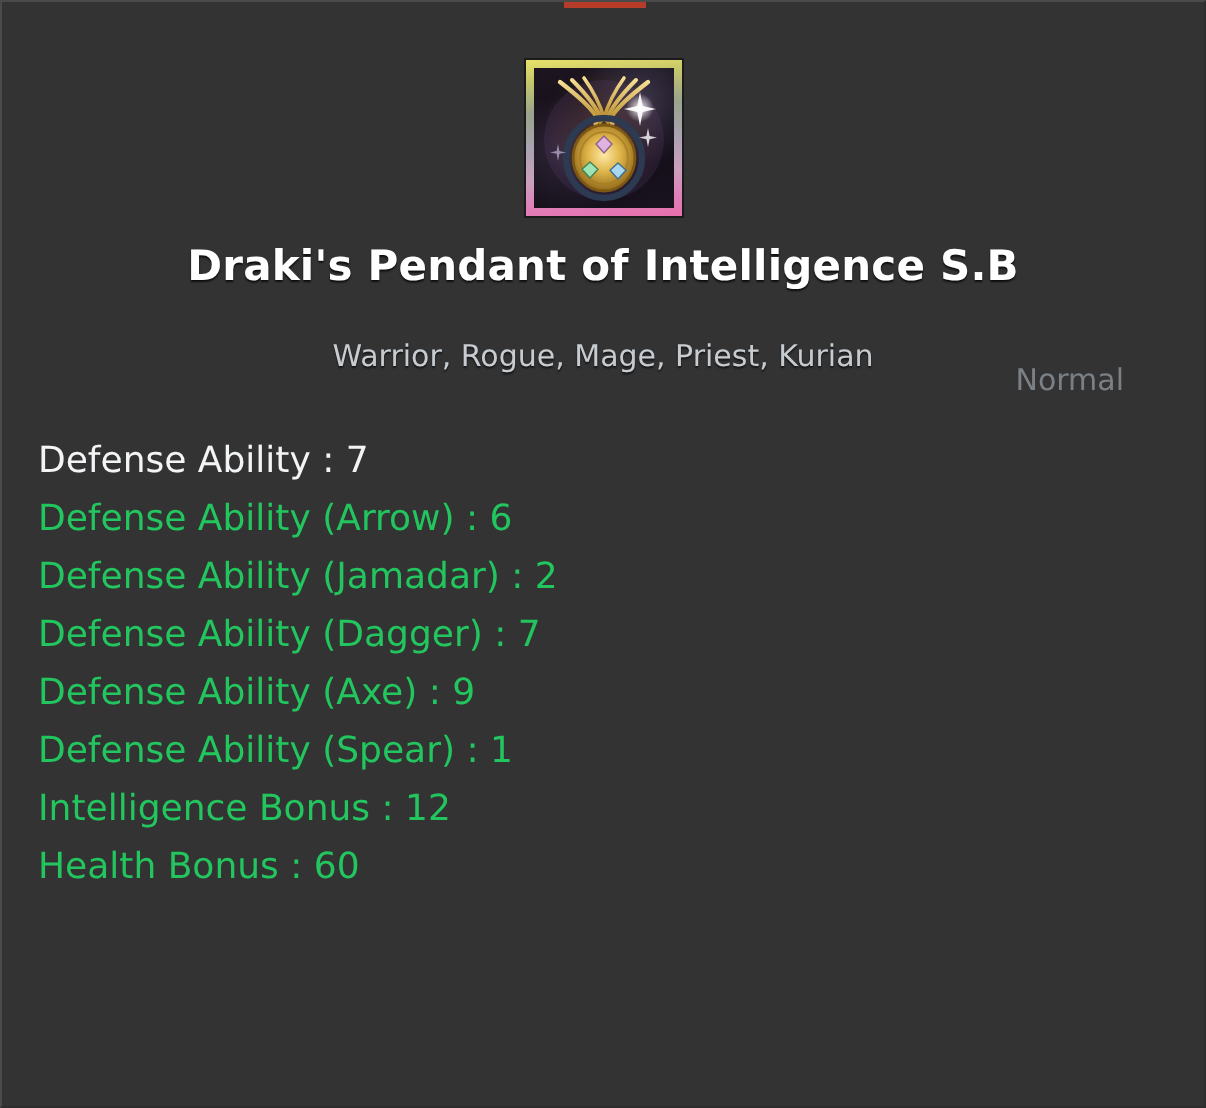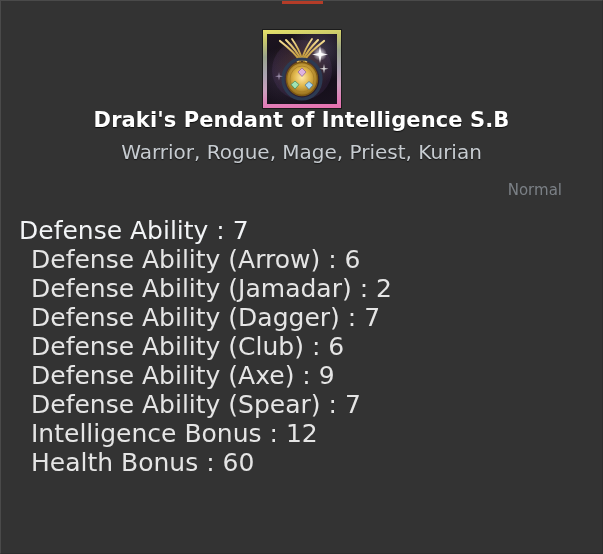--- a/index.html
+++ b/index.html
@@ -64,57 +64,57 @@
       radial-gradient(ellipse at 50% 46%, rgba(90,60,20,0.55) 0%, rgba(20,10,25,0.0) 62%),
       radial-gradient(ellipse at 76% 24%, rgba(200,190,255,0.22) 0%, rgba(0,0,0,0) 42%),
       radial-gradient(ellipse at 22% 62%, rgba(170,140,200,0.18) 0%, rgba(0,0,0,0) 48%),
       linear-gradient(160deg, #1d1520 0%, #120d16 55%, #1a1320 100%);
     position: relative;
     overflow: hidden;
   }
   #item-icon-svg { display:block; width:100%; height:100%; }
 
   #item-title {
-    margin-top: 0;
+    margin-top: 13px;
     font-size: 21px;
     font-weight: bold;
     color: #ffffff;
     letter-spacing: 0.1px;
     text-shadow: 0 1px 1px rgba(0,0,0,0.75);
   }
   #item-classes {
-    margin-top: 8px;
-    font-size: 20px;
+    margin-top: 24px;
+    font-size: 15px;
     color: #c7ccd1;
     text-shadow: 0 1px 1px rgba(0,0,0,0.6);
   }
 
   #item-grade {
     position: absolute;
     top: 180px;
     right: 40px;
     font-size: 15px;
     color: #7b8086;
   }
 
   
   #stat-list {
     position: absolute;
     top: 215px;
     left: 18px;
     right: 10px;
   }
   .stat-line {
-    font-size: 25px;
+    font-size: 18px;
     line-height: 29px;
     height: 29px;
     white-space: nowrap;
   }
   .stat-base  { color: #f2f4f6; }
-  .stat-bonus { color: #e5e5e5; margin-left: 12px; }
+  .stat-bonus { color: #22c55e; }
 </style>
 </head>
 <body>
 
 <div id="tooltip-panel">
 
   <div id="top-accent-bar"></div>
 
   <div id="item-header">
 
@@ -171,20 +171,19 @@
     <div id="item-classes">Warrior, Rogue, Mage, Priest, Kurian</div>
   </div>
 
   <div id="item-grade">Normal</div>
 
   <div id="stat-list">
       <div class="stat-line stat-base">Defense Ability : 7</div>
       <div class="stat-line stat-bonus">Defense Ability (Arrow) : 6</div>
       <div class="stat-line stat-bonus">Defense Ability (Jamadar) : 2</div>
       <div class="stat-line stat-bonus">Defense Ability (Dagger) : 7</div>
-      <div class="stat-line stat-bonus">Defense Ability (Club) : 6</div>
       <div class="stat-line stat-bonus">Defense Ability (Axe) : 9</div>
-      <div class="stat-line stat-bonus">Defense Ability (Spear) : 7</div>
+      <div class="stat-line stat-bonus">Defense Ability (Spear) : 1</div>
       <div class="stat-line stat-bonus">Intelligence Bonus : 12</div>
       <div class="stat-line stat-bonus">Health Bonus : 60</div>
     </div>
 
 </div>
 
 </body></html>

